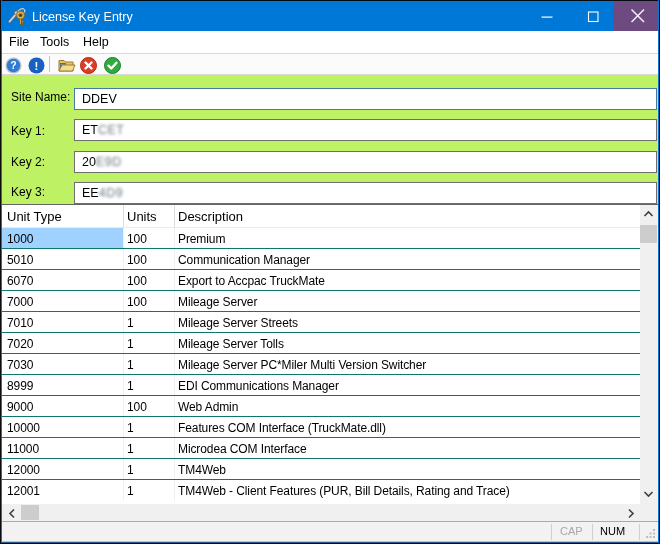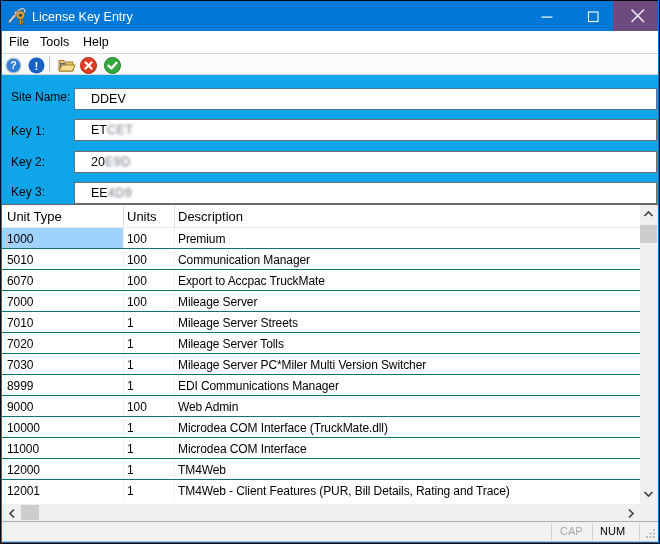--- a/index.html
+++ b/index.html
@@ -1,39 +1,39 @@
 <!DOCTYPE html>
 <html><head>
 <meta charset="utf-8">
 <style>
 *{margin:0;padding:0;box-sizing:border-box}
 html,body{width:660px;height:544px;overflow:hidden;font-family:"Liberation Sans",sans-serif;background:#f0f0f0}
 .abs{position:absolute}
 #frame{position:absolute;left:0;top:0;width:660px;height:544px;background:#0a0c10}
-#win{position:absolute;left:1px;top:0;width:658px;height:543px;background:#0ea5e9;border-left:1px solid #0b72d0;border-right:1px solid #0b72d0}
+#win{position:absolute;left:1px;top:0;width:658px;height:543px;background:#bef264;border-left:1px solid #0b72d0;border-right:1px solid #0b72d0}
 
 #title{position:absolute;left:0;top:0;width:656px;height:31px;background:#0078d7;border-top:1px solid #06090d}
 #title .txt{position:absolute;left:30px;top:9px;font-size:12.5px;color:#fff}
 #icon{position:absolute;left:7px;top:7px}
 .capbtn{position:absolute;top:0;height:30px;width:46px}
 #btnmin{left:519px}#btnmax{left:565px}
 #btnclose{left:611px;width:45px;background:#6d4a80}
 .glyph{position:absolute;left:0;top:0;width:100%;height:100%}
 
 #menu{position:absolute;left:0;top:31px;width:656px;height:22px;background:#fff}
 .mitem{position:absolute;top:4px;font-size:12.5px;color:#000}
 
 #tbdiv1{position:absolute;left:0;top:53px;width:656px;height:1px;background:#d7d7d7}
 #toolbar{position:absolute;left:0;top:54px;width:656px;height:20px;background:#fbfbfb}
 #tbdiv2{position:absolute;left:0;top:74px;width:656px;height:1px;background:#d7d7d7}
 .tbi{position:absolute;top:3px}
 #tbsep{position:absolute;left:47px;top:2px;width:1px;height:16px;background:#c5c5c5}
 
 .lbl{position:absolute;left:9px;font-size:12px;color:#000}
-.field{position:absolute;left:72px;width:583px;height:22px;background:#fff;border:1px solid #6e6e6e;font-size:12.5px;color:#000;line-height:20px;padding-left:16px;white-space:nowrap}
+.field{position:absolute;left:72px;width:583px;height:22px;background:#fff;border:1px solid #6e6e6e;font-size:12.5px;color:#000;line-height:20px;padding-left:7px;white-space:nowrap}
 #f1{border:1px solid #4679a4}
 .blur{filter:blur(1.8px);opacity:.85;color:#55606c;letter-spacing:.5px}
 
 #gridtop{position:absolute;left:0;top:204px;width:656px;height:1px;background:#646464}
 #grid{position:absolute;left:0;top:205px;width:656px;height:299px;background:#fff}
 #ghead{position:absolute;left:0;top:0;width:656px;height:23px;background:#fff;border-bottom:1px solid #e9e9e9}
 .hsep{position:absolute;top:0;width:1px;height:22px;background:#dcdcdc}
 .vline{position:absolute;top:23px;width:1px;height:273px;background:#f0f0f0}
 .gh{position:absolute;top:4px;font-size:13px;color:#000}
 .row{position:absolute;left:0;width:639px;height:21px}
@@ -196,21 +196,21 @@
           <span class="c3">EDI Communications Manager</span>
         </div>
     <div class="row rline" style="top:191px">
           <span class="c1">9000</span>
           <span class="c2">100</span>
           <span class="c3">Web Admin</span>
         </div>
     <div class="row rline" style="top:212px">
           <span class="c1">10000</span>
           <span class="c2">1</span>
-          <span class="c3">Microdea COM Interface (TruckMate.dll)</span>
+          <span class="c3">Features COM Interface (TruckMate.dll)</span>
         </div>
     <div class="row rline" style="top:233px">
           <span class="c1">11000</span>
           <span class="c2">1</span>
           <span class="c3">Microdea COM Interface</span>
         </div>
     <div class="row rline" style="top:254px">
           <span class="c1">12000</span>
           <span class="c2">1</span>
           <span class="c3">TM4Web</span>

